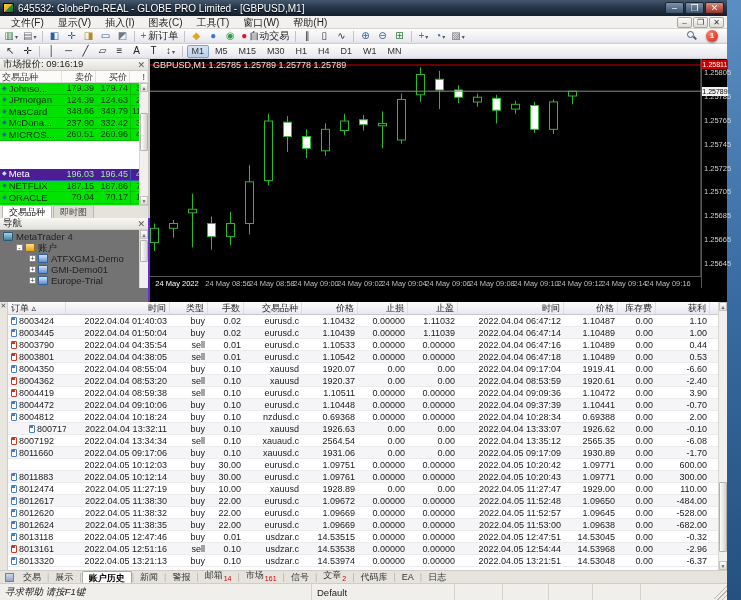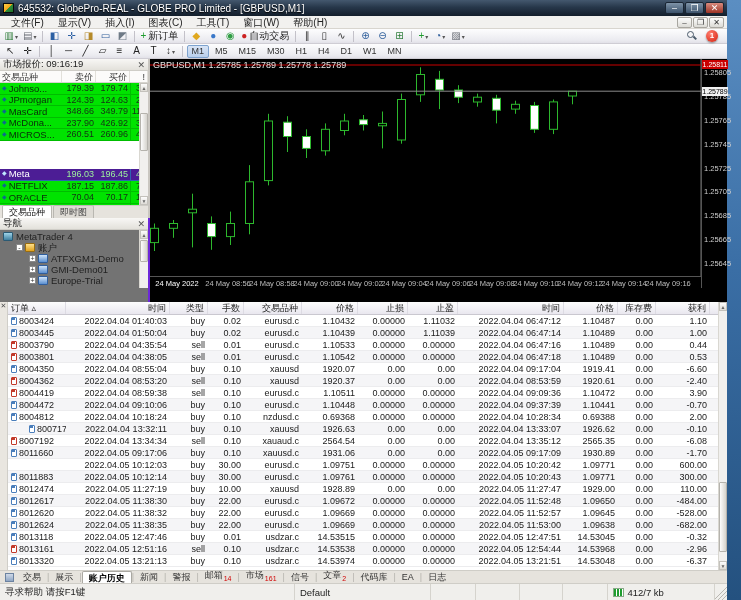--- a/index.html
+++ b/index.html
@@ -315,21 +315,21 @@
             <span class="num">348.66</span>
             <span class="num">349.79</span>
             <span class="spr">113</span>
           </div>
           <div class="mw-row">
             <span class="sym">
               <span class="sym-arrow">◆</span>
               <span>McDona...</span>
             </span>
             <span class="num">237.90</span>
-            <span class="num">426.92</span>
+            <span class="num">332.42</span>
             <span class="spr">38</span>
           </div>
           <div class="mw-row">
             <span class="sym">
               <span class="sym-arrow">◆</span>
               <span>MICROS...</span>
             </span>
             <span class="num">260.51</span>
             <span class="num">260.96</span>
             <span class="spr">45</span>
@@ -971,27 +971,23 @@
         <span class="ttab"><span>文章</span><span class="badge">2</span></span>
         <span class="ttab-sep">|</span>
         <span class="ttab"><span>代码库</span></span>
         <span class="ttab-sep">|</span>
         <span class="ttab"><span>EA</span></span>
         <span class="ttab-sep">|</span>
         <span class="ttab"><span>日志</span></span>
       </div>
 
     <div class="statusbar">
-      <span class="sseg" style="width:312px;">寻求帮助 请按F1键</span>
+      <span class="sseg" style="width:312px;font-style:italic;">寻求帮助 请按F1键</span>
       <span class="sseg" style="width:143px;">Default</span>
       <span class="sseg" style="width:48px;"></span>
       <span class="sseg" style="width:46px;"></span>
       <span class="sseg" style="width:44px;"></span>
       <span class="sseg" style="width:48px;"></span>
-      <span class="sseg" style="width:112px;">
-        <span class="traffic-ico"></span>
-        <span>412/7 kb</span>
-      </span>
       <span class="grip"></span>
     </div>
 
   </div>
 </div>
 
 </body></html>

